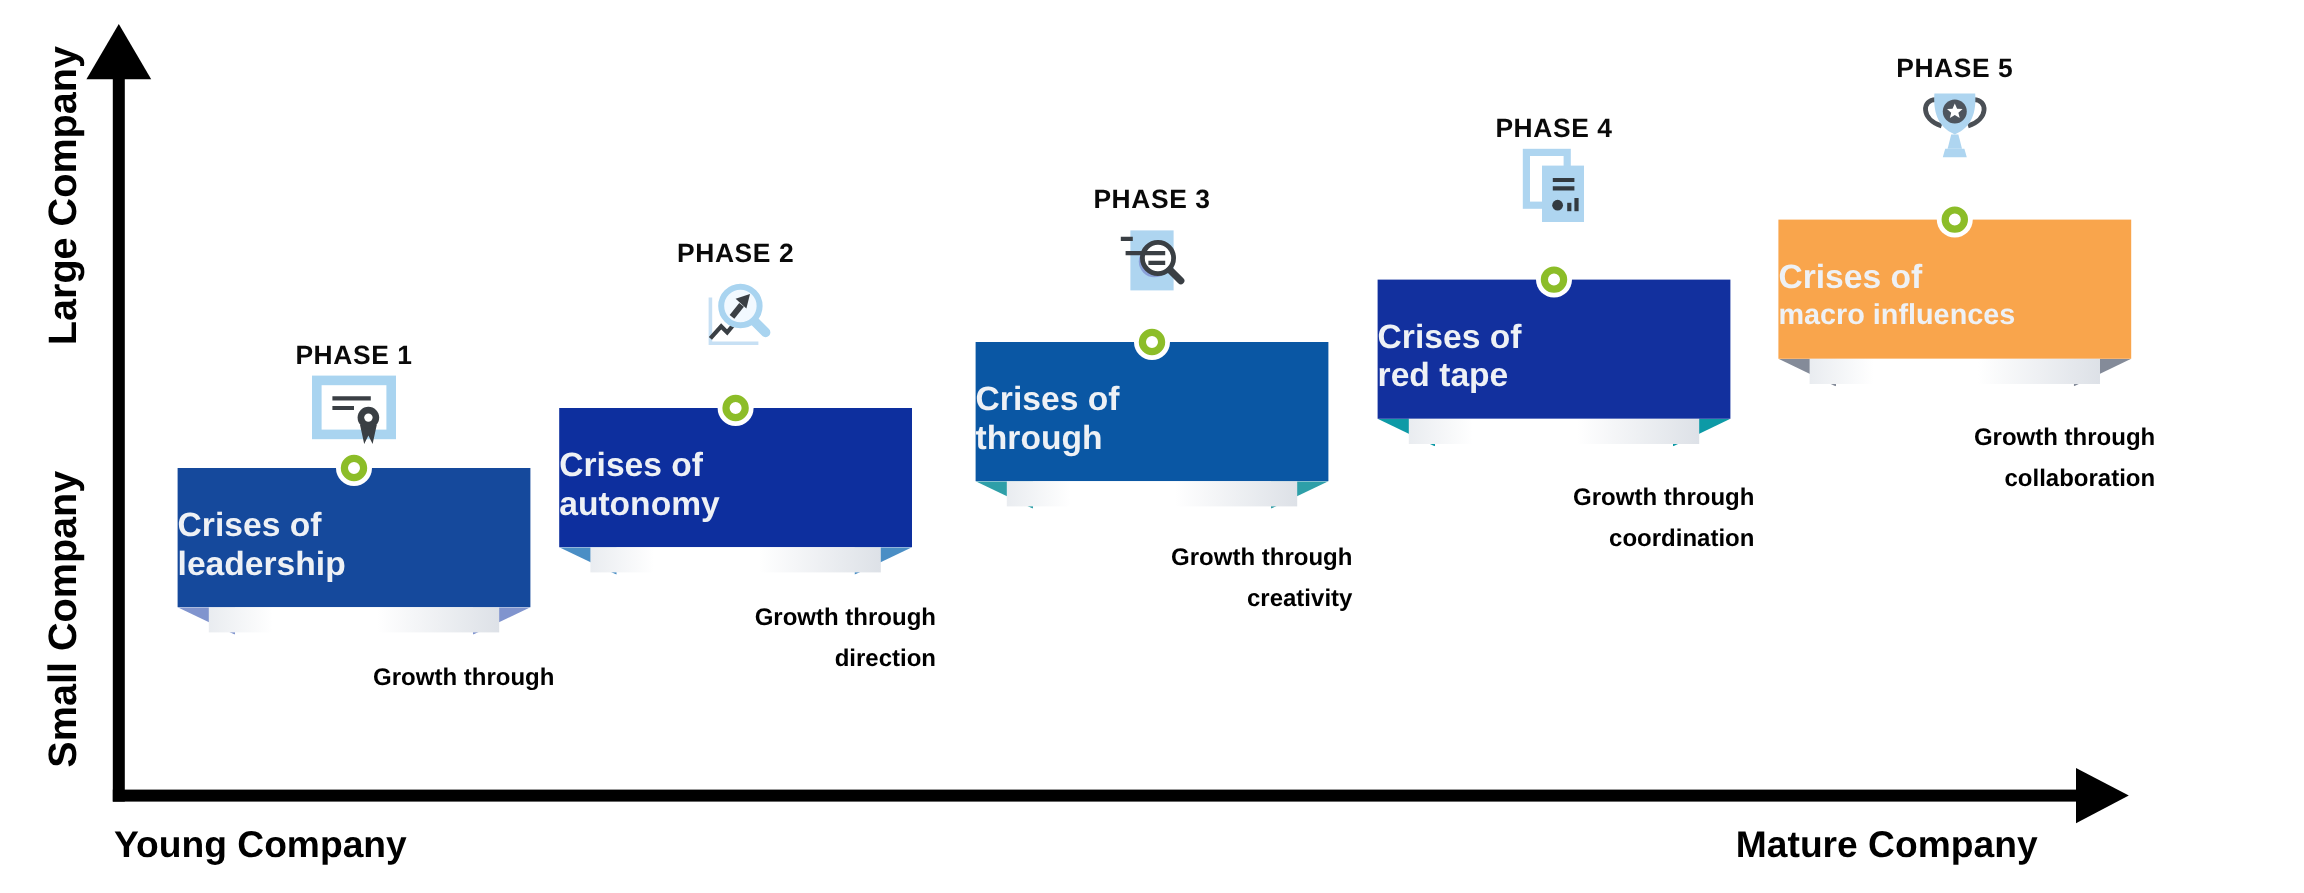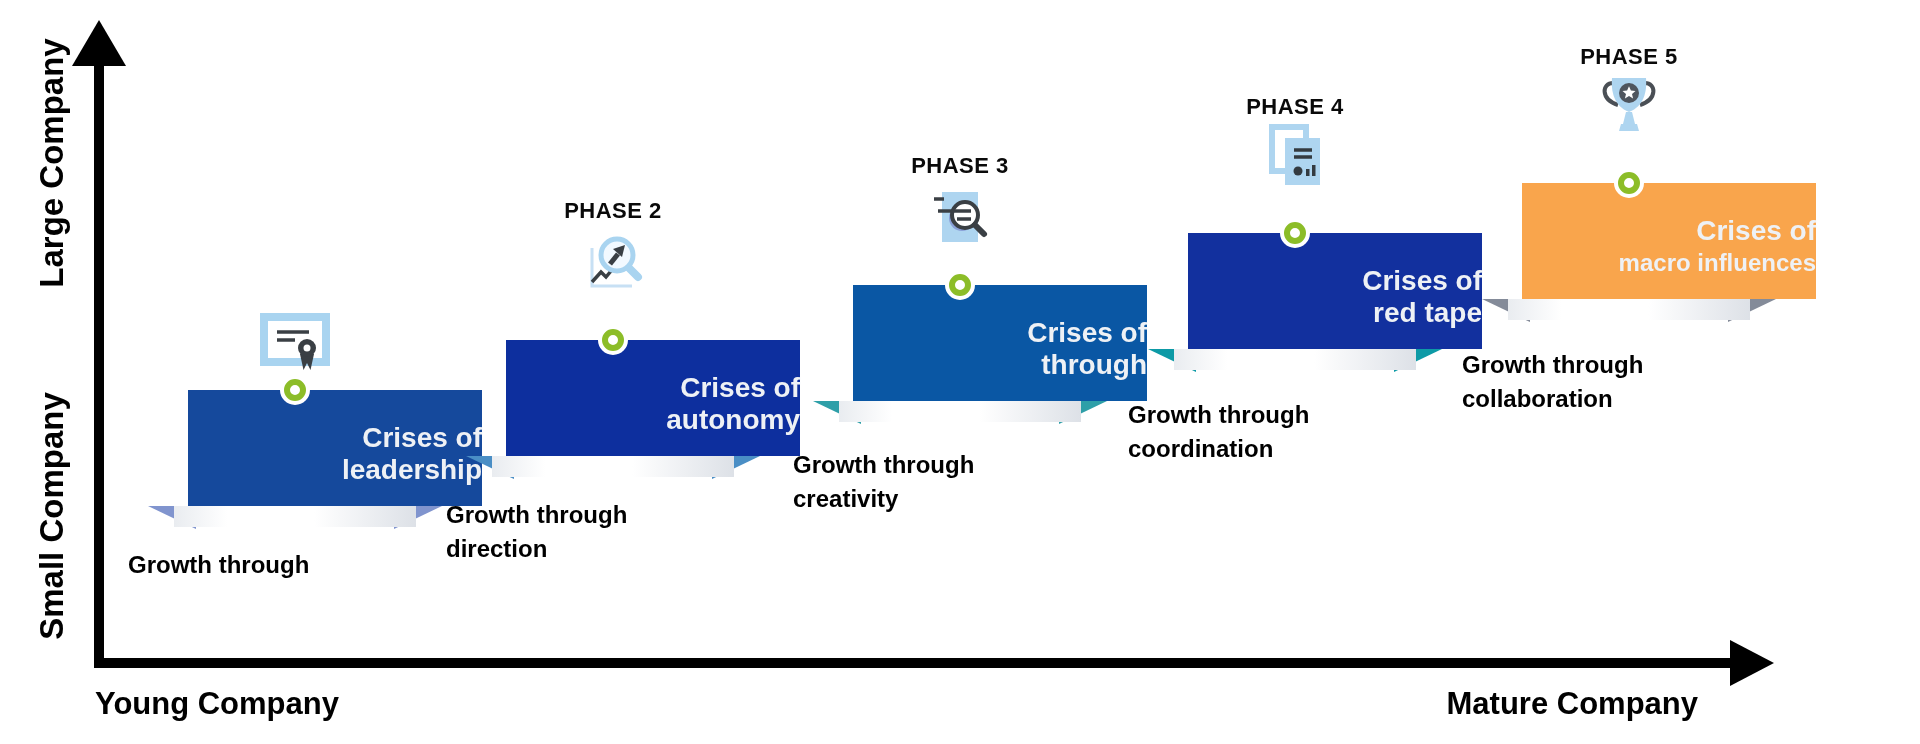--- a/index.html
+++ b/index.html
@@ -28,54 +28,55 @@
   .p2{left:466px;--ltop:198px;--itop:230px;--btop:340px;--gtop:498px;}
   .p3{left:813px;--ltop:153px;--itop:186px;--btop:285px;--gtop:448px;}
   .p4{left:1148px;--ltop:94px;--itop:122px;--btop:233px;--gtop:398px;}
   .p5{left:1482px;--ltop:44px;--itop:72px;--btop:183px;--gtop:348px;}
 
   .phase-label{position:absolute;top:var(--ltop);left:0;right:0;text-align:center;
     font-size:22px;font-weight:700;letter-spacing:0.5px;color:#0a0a0a;white-space:nowrap;}
   .phase-icon{position:absolute;top:var(--itop);left:0;right:0;display:flex;justify-content:center;}
 
   .banner{position:absolute;top:var(--btop);left:0;width:294px;height:116px;
-    display:flex;flex-direction:column;align-items:flex-end;justify-content:center;padding-top:12px;box-sizing:border-box;margin-left:40px;}
+    display:flex;flex-direction:column;align-items:flex-start;justify-content:center;padding-top:12px;box-sizing:border-box;}
   .crisis-l1,.crisis-l2{font-size:28px;font-weight:700;color:#eef1f5;line-height:32px;text-align:center;white-space:nowrap;}
   .p5 .crisis-l2{font-size:24px;}
 
   .pin{position:absolute;top:calc(var(--btop) - 15px);left:50%;transform:translateX(-50%);
     width:30px;height:30px;border-radius:50%;background:#fff;display:flex;align-items:center;justify-content:center;}
   .pin-inner{width:10px;height:10px;border-radius:50%;background:#fff;border:6px solid #8cbd28;}
 
   .fold{position:absolute;top:calc(var(--btop) + 116px);left:0;width:294px;height:23px;}
   .fold .corner-l{position:absolute;left:0;top:0;width:48px;height:23px;
     clip-path:polygon(0 0,100% 0,100% 100%);}
   .fold .corner-r{position:absolute;right:0;top:0;width:48px;height:23px;
     clip-path:polygon(0 0,100% 0,0 100%);}
   .fold .strip{position:absolute;left:26px;right:26px;top:0;height:21px;
     background:linear-gradient(90deg,#e9ecf0 0%,#ffffff 22%,#ffffff 58%,#dde1e7 100%);}
 
-  .growth{position:absolute;top:var(--gtop);left:-20px;width:334px;text-align:left;
-    font-size:24px;font-weight:700;color:#000;line-height:34px;}
+  .growth{position:absolute;top:var(--gtop);left:-20px;width:334px;text-align:right;
+    font-size:20px;font-weight:700;color:#000;line-height:34px;}
 </style>
 </head>
 <body>
 
 <div class="page">
 
   <div class="axis-v"></div>
   <div class="axis-v-arrow"></div>
   <div class="axis-h"></div>
   <div class="axis-h-arrow"></div>
   <div class="ylabel large">Large Company</div>
   <div class="ylabel small">Small Company</div>
   <div class="xlabel mature">Mature Company</div>
   <div class="xlabel young">Young Company</div>
 
   <div class="phase p1">
+    <div class="phase-label">PHASE 1</div>
     <div class="phase-icon">
       <svg width="72" height="62" viewBox="0 0 72 62" aria-hidden="true">
         <rect x="5" y="7" width="62" height="45" fill="#ffffff" stroke="#a9d4f0" stroke-width="8"></rect>
         <line x1="18" y1="22" x2="50" y2="22" stroke="#3a3f44" stroke-width="3.5"></line>
         <line x1="18" y1="30" x2="36" y2="30" stroke="#3a3f44" stroke-width="3.5"></line>
         <polygon points="41,44 44.5,60 48,53 51.5,60 55,44" fill="#3a3f44"></polygon>
         <circle cx="48" cy="38" r="9" fill="#3a3f44"></circle>
         <circle cx="48" cy="38" r="3.5" fill="#ffffff"></circle>
       </svg>
     </div>

